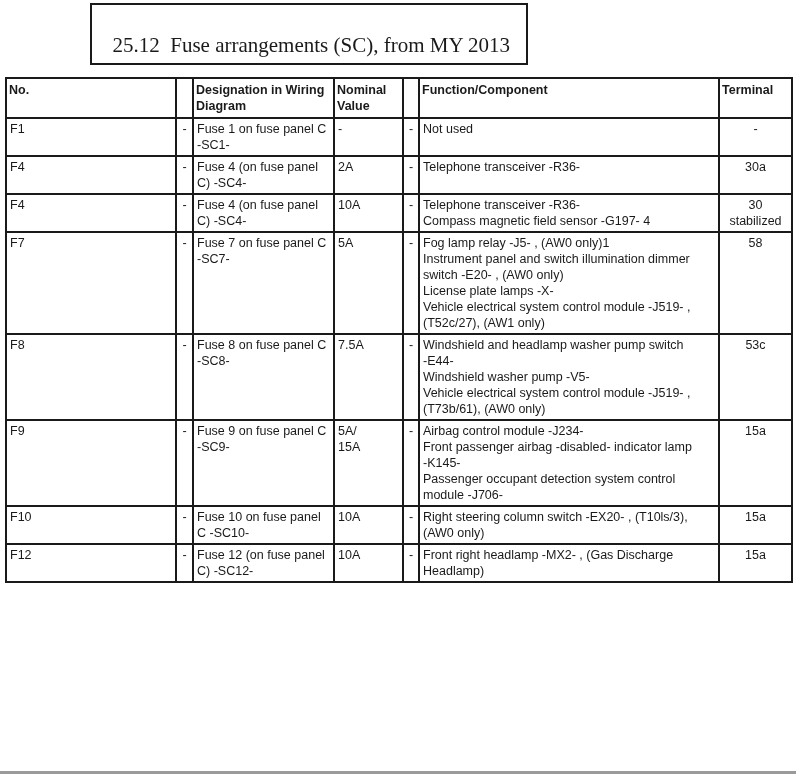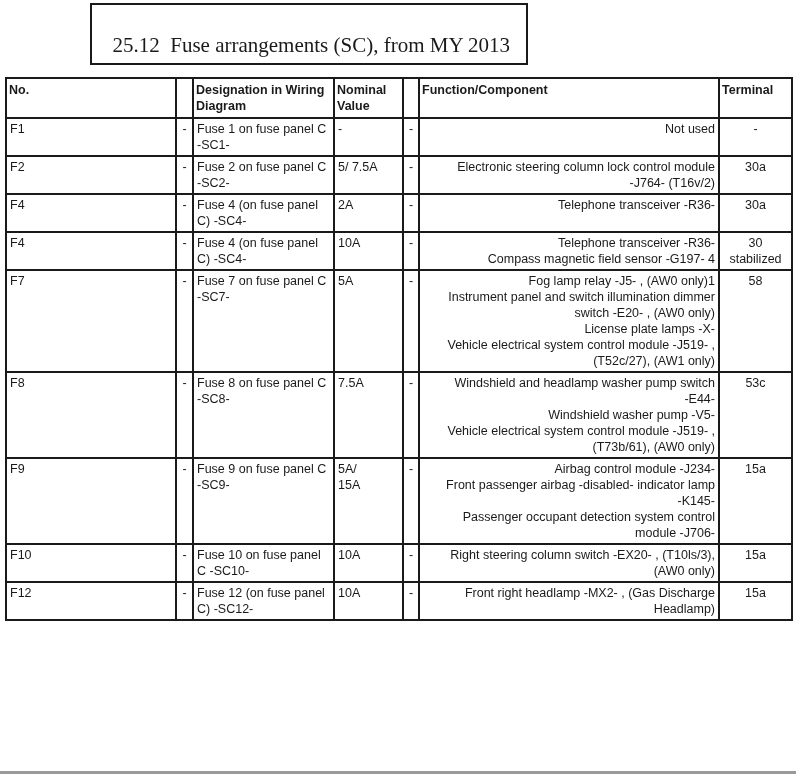--- a/index.html
+++ b/index.html
@@ -41,21 +41,21 @@
   table.fuse-table th {
     font-weight: bold;
     text-align: left;
     padding: 3px 2px;
   }
   table.fuse-table { border-bottom-width: 3px; }
   td.c-no   { }
   td.c-dash { text-align: center; padding-left: 1px; padding-right: 1px; }
   td.c-desig{ text-align: left; }
   td.c-nom  { text-align: left; }
-  td.c-func { text-align: right; }
+  td.c-func { text-align: left; }
   td.c-term { text-align: center; }
   .page-edge {
     position: absolute;
     left: 0;
     bottom: 0;
     width: 796px;
     height: 3px;
     background: #9a9a9a;
   }
 </style>
@@ -96,31 +96,20 @@
         <td class="c-no">F1</td>
         <td class="c-dash">-</td>
         <td class="c-desig">Fuse 1 on fuse panel C
 -SC1-</td>
         <td class="c-nom">-</td>
         <td class="c-dash">-</td>
         <td class="c-func">Not used</td>
         <td class="c-term">-</td>
       </tr>
       <tr>
-        <td class="c-no">F2</td>
-        <td class="c-dash">-</td>
-        <td class="c-desig">Fuse 2 on fuse panel C
--SC2-</td>
-        <td class="c-nom">5/ 7.5A</td>
-        <td class="c-dash">-</td>
-        <td class="c-func">Electronic steering column lock control module
--J764- (T16v/2)</td>
-        <td class="c-term">30a</td>
-      </tr>
-      <tr>
         <td class="c-no">F4</td>
         <td class="c-dash">-</td>
         <td class="c-desig">Fuse 4 (on fuse panel
 C) -SC4-</td>
         <td class="c-nom">2A</td>
         <td class="c-dash">-</td>
         <td class="c-func">Telephone transceiver -R36-</td>
         <td class="c-term">30a</td>
       </tr>
       <tr>

